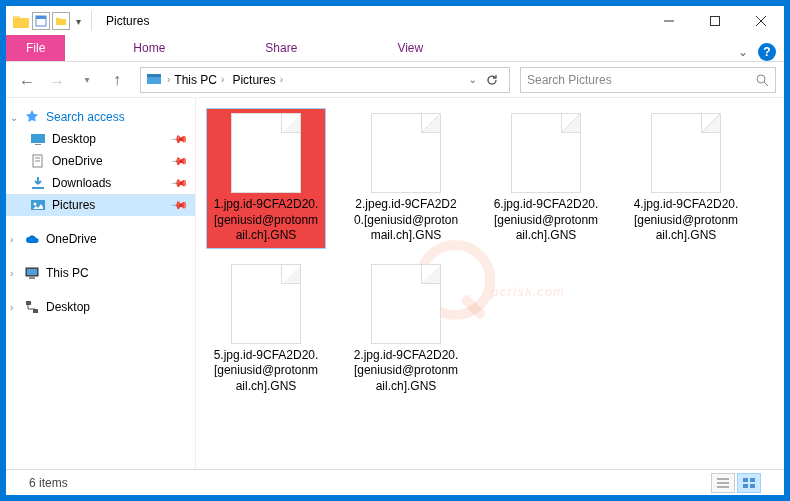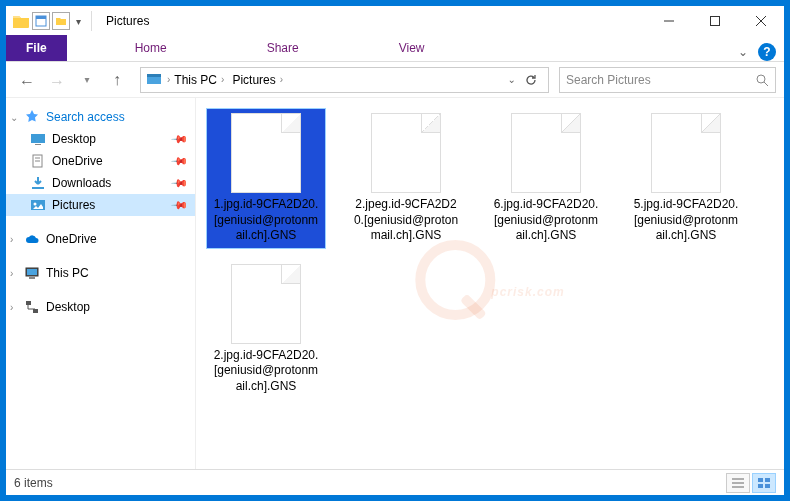--- a/index.html
+++ b/index.html
@@ -8,51 +8,51 @@
 .titlebar { height: 30px; display: flex; align-items: center; padding-left: 6px; background: #fff; }
 .titlebar .qat { display: flex; align-items: center; gap: 2px; }
 .qat-icon { width: 18px; height: 18px; border: 1px solid #aaa; display: flex; align-items: center; justify-content: center; }
 .folder-icon-sm { width: 18px; height: 16px; }
 .titlebar .sep { width: 1px; height: 20px; background: #ddd; margin: 0 4px; }
 .down-arrow { color: #555; font-size: 10px; padding: 0 4px; }
 .titlebar .title { margin-left: 10px; color: #000; }
 .win-controls { margin-left: auto; display: flex; }
 .win-btn { width: 46px; height: 30px; display: flex; align-items: center; justify-content: center; color: #333; font-family: Arial; }
 .ribbon-tabs { height: 26px; display: flex; align-items: flex-end; border-bottom: 1px solid #ddd; }
-.file-tab { background: #4c1d95; color: #fff; padding: 5px 20px; height: 26px; display: flex; align-items: center; font-weight: bold; }
+.file-tab { background: #ec4899; color: #fff; padding: 5px 20px; height: 26px; display: flex; align-items: center; }
 .ribbon-tab { padding: 5px 32px; color: #701a75; height: 26px; display: flex; align-items: center; margin-left: 36px; }
 .ribbon-right { margin-left: auto; display: flex; align-items: center; padding-right: 8px; gap: 10px; }
 .help-icon { width: 18px; height: 18px; border-radius: 50%; background: #0078d7; color: #fff; display: flex; align-items: center; justify-content: center; font-weight: bold; }
 .nav { height: 36px; display: flex; align-items: center; padding: 0 8px; gap: 4px; border-bottom: 1px solid #eee; }
 .nav-btn { width: 26px; height: 26px; display: flex; align-items: center; justify-content: center; color: #666; font-size: 16px; }
 .nav-btn.disabled { color: #ccc; }
 .breadcrumb { flex: 1; height: 26px; border: 1px solid #ccc; display: flex; align-items: center; margin: 0 6px; padding: 0 4px; }
 .bc-icon { width: 18px; height: 18px; margin-right: 4px; }
 .bc-part { padding: 0 4px; display: flex; align-items: center; gap: 4px; }
 .bc-sep { color: #888; font-size: 10px; }
 .bc-controls { margin-left: auto; display: flex; align-items: center; gap: 8px; color: #666; padding-right: 6px; }
-.searchbox { width: 217px; height: 26px; border: 1px solid #ccc; display: flex; align-items: center; padding: 0 6px; color: #888; }
+.searchbox { width: 256px; height: 26px; border: 1px solid #ccc; display: flex; align-items: center; padding: 0 6px; color: #888; }
 .searchbox .mag { margin-left: auto; }
 .body { flex: 1; display: flex; min-height: 0; }
 .sidebar { width: 190px; border-right: 1px solid #eee; padding: 8px 0; overflow: hidden; }
 .tree-item { display: flex; align-items: center; padding: 3px 8px 3px 24px; gap: 6px; position: relative; }
 .tree-item.header { padding-left: 18px; font-weight: 400; color: #0078d7; }
 .tree-item.header .tree-icon { color: #1e90ff; }
 .tree-item .pin { margin-left: auto; color: #999; font-size: 11px; transform: rotate(45deg); }
 .tree-item.selected { background: #cce8ff; }
 .tree-item .chevron { position: absolute; left: 4px; color: #888; font-size: 10px; }
 .tree-icon { width: 16px; height: 16px; display: flex; align-items: center; justify-content: center; }
 .tree-group-gap { height: 12px; }
 .content { flex: 1; display: flex; flex-wrap: wrap; align-content: flex-start; padding: 10px; gap: 10px 20px; overflow: auto; position: relative; }
 .file-item { width: 120px; display: flex; flex-direction: column; align-items: center; text-align: center; padding: 4px; border: 1px solid transparent; }
-.file-item.selected { border: 1px solid #99d1ff; background: #1d4ed8; }
+.file-item.selected { border: 1px solid #99d1ff; background: #ef4444; }
 .file-thumb { width: 70px; height: 80px; background: #fff; border: 1px solid #ddd; position: relative; margin-bottom: 4px; }
 .file-thumb::before { content: ""; position: absolute; top: 0; right: 0; width: 18px; height: 18px; background: linear-gradient(135deg, #fff 0 50%, #ddd 50% 52%, #f5f5f5 52% 100%); border-bottom: 1px solid #ddd; border-left: 1px solid #ddd; }
 .file-name { font-size: 12px; word-break: break-all; line-height: 1.3; color: #000; }
-.statusbar { height: 26px; border-top: 1px solid #ddd; display: flex; align-items: center; padding: 0 8px; color: #444; }
+.statusbar { height: 26px; border-top: 1px solid #ddd; display: flex; align-items: center; padding: 0 23px; color: #444; }
 .view-btns { margin-left: auto; display: flex; gap: 2px; }
 .view-btn { width: 24px; height: 20px; border: 1px solid #ccc; display: flex; align-items: center; justify-content: center; background: #f8f8f8; }
 .view-btn.active { background: #cce8ff; border-color: #99d1ff; }
 .watermark { position: absolute; left: 50%; top: 50%; transform: translate(-50%,-55%); font-size: 60px; font-weight: 700; color: rgba(230,100,40,0.12); font-style: italic; letter-spacing: 1px; pointer-events: none; white-space: nowrap; }
 .watermark .circle { display:inline-block; width:80px; height:80px; border:10px solid rgba(230,100,40,0.12); border-radius:50%; vertical-align: middle; position: relative; margin-right: -4px;}
 .watermark .circle::after{content:""; position:absolute; right:-2px; bottom:-2px; width:28px; height:10px; background:rgba(230,100,40,0.12); transform:rotate(45deg); border-radius:4px;}
 svg { display: block; }
 </style>
 </head>
 <body>
@@ -252,20 +252,24 @@
         <div class="file-item">
           <div class="file-thumb"></div>
           <div class="file-name">2.jpeg.id-9CFA2D20.[geniusid@protonmail.ch].GNS</div>
         </div>
         <div class="file-item">
           <div class="file-thumb"></div>
           <div class="file-name">6.jpg.id-9CFA2D20.[geniusid@protonmail.ch].GNS</div>
         </div>
         <div class="file-item">
           <div class="file-thumb"></div>
+          <div class="file-name">4.jpg.id-9CFA2D20.[geniusid@protonmail.ch].GNS</div>
+        </div>
+        <div class="file-item">
+          <div class="file-thumb"></div>
           <div class="file-name">5.jpg.id-9CFA2D20.[geniusid@protonmail.ch].GNS</div>
         </div>
         <div class="file-item">
           <div class="file-thumb"></div>
           <div class="file-name">2.jpg.id-9CFA2D20.[geniusid@protonmail.ch].GNS</div>
         </div>
       </div>
   </div>
 
   <div class="statusbar">

